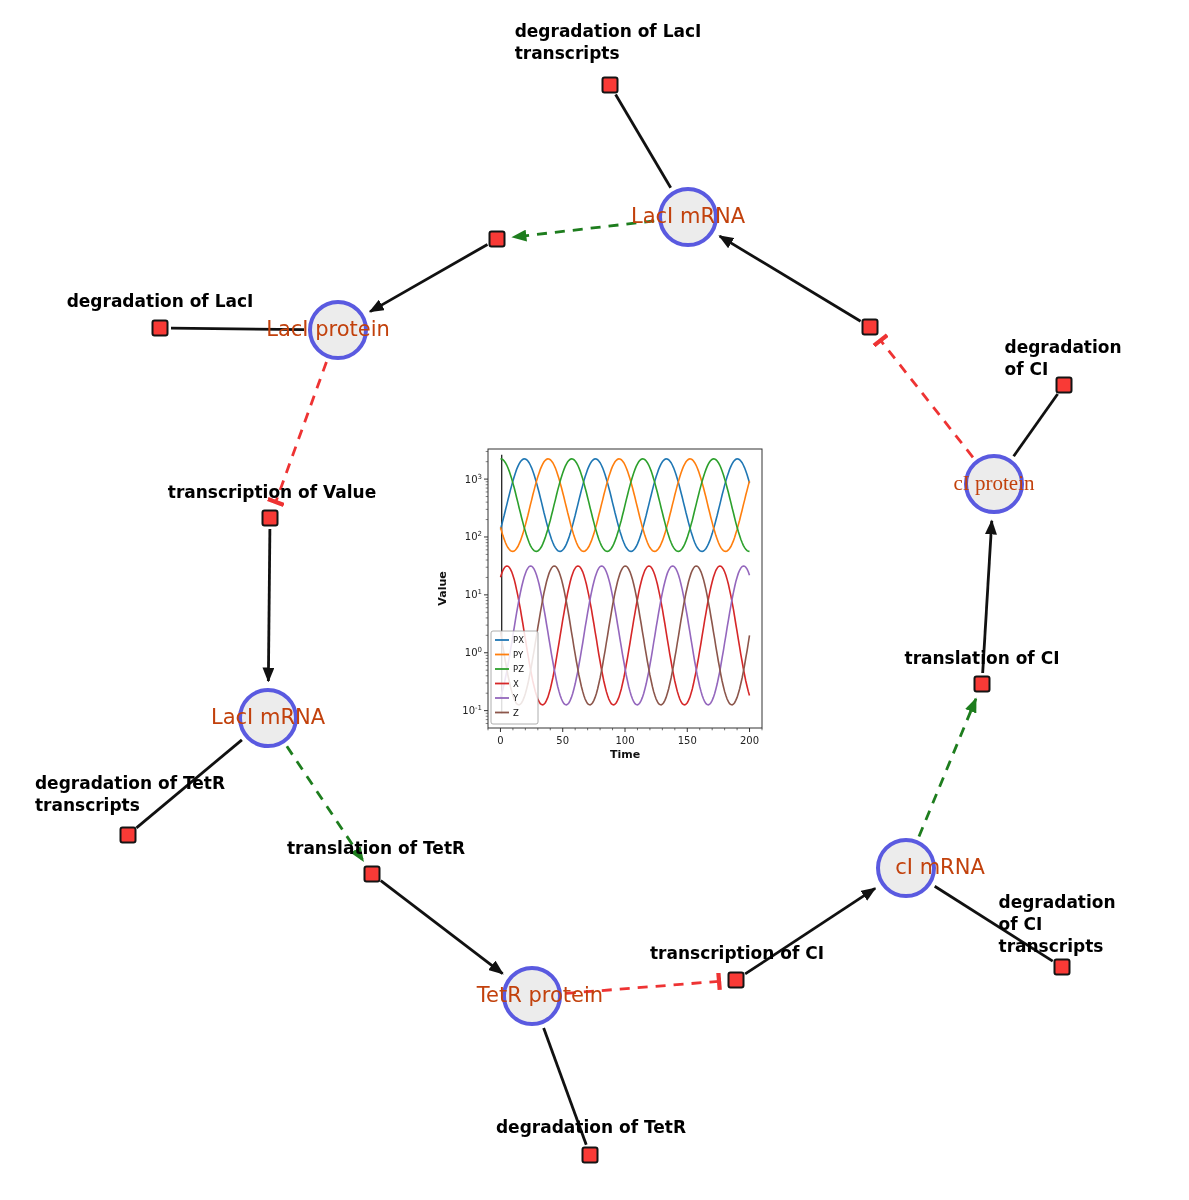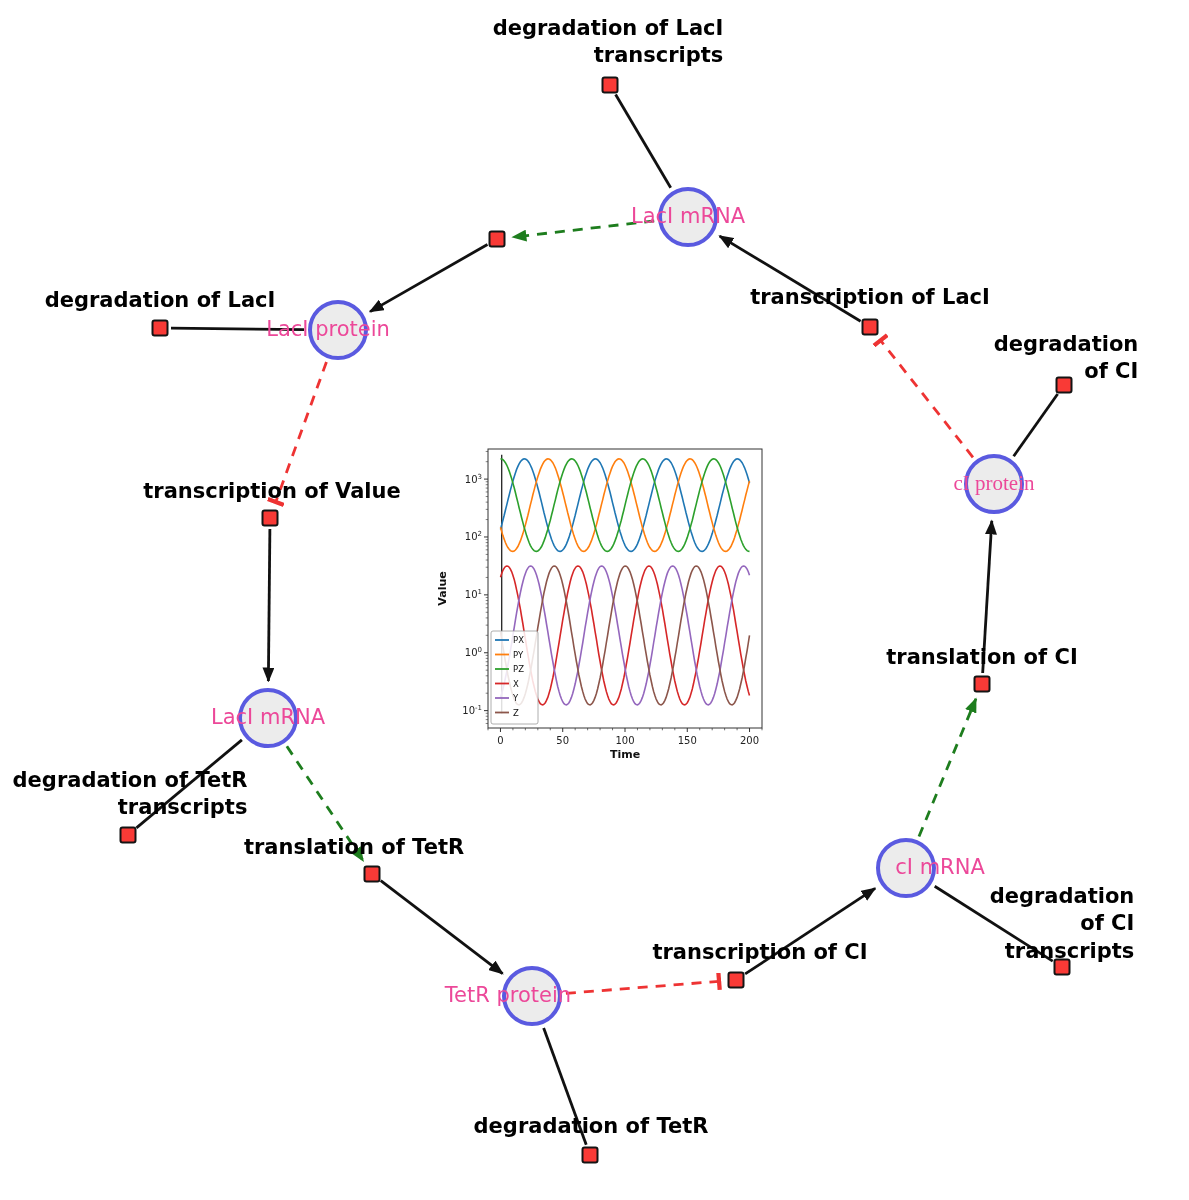--- a/index.html
+++ b/index.html
@@ -14,25 +14,25 @@
     background:#ececec; border:4px solid #5a5ae0; box-sizing:border-box;
     transform:translate(-50%,-50%);
   }
   .reaction-node {
     position:absolute; width:17px; height:17px; border-radius:3px;
     background:#f93a36; border:2.5px solid #141414; box-sizing:border-box;
     transform:translate(-50%,-50%);
   }
   .species-label {
     position:absolute; transform:translate(-50%,-50%);
-    font-size:21px; color:#ec4899; white-space:pre-line; text-align:center; line-height:1.3;
+    font-size:21px; color:#c2410c; white-space:pre-line; text-align:center; line-height:1.3;
   }
   .reaction-label {
     position:absolute; transform:translate(-50%,-50%);
-    font-size:21px; font-weight:bold; color:#000000; white-space:pre-line; text-align:right; line-height:1.3;
+    font-size:17px; font-weight:bold; color:#000000; white-space:pre-line; text-align:left; line-height:1.3;
   }
   .chart-box { position:absolute; left:428px; top:440px; width:345px; height:322px; background:#ffffff; }
 </style>
 </head>
 <body>
 
 <div class="canvas">
 
   <svg id="edges" width="1189" height="1200">
     <defs>
@@ -83,36 +83,35 @@
       <div class="reaction-node" style="left: 128px; top: 835px; background: rgb(249, 58, 54); border-color: rgb(20, 20, 20);"></div>
       <div class="reaction-node" style="left: 372px; top: 874px; background: rgb(249, 58, 54); border-color: rgb(20, 20, 20);"></div>
       <div class="reaction-node" style="left: 1062px; top: 967px; background: rgb(249, 58, 54); border-color: rgb(20, 20, 20);"></div>
       <div class="reaction-node" style="left: 736px; top: 980px; background: rgb(249, 58, 54); border-color: rgb(20, 20, 20);"></div>
       <div class="reaction-node" style="left: 590px; top: 1155px; background: rgb(249, 58, 54); border-color: rgb(20, 20, 20);"></div>
     </div>
   <div id="labels">
       <div class="species-label" style="left: 688px; top: 217px;">LacI mRNA</div>
       <div class="species-label" style="left: 328px; top: 330px;">LacI protein</div>
       <div class="species-label" style="left: 268px; top: 718px;">LacI mRNA</div>
-      <div class="species-label" style="left: 508px; top: 996px;">TetR protein</div>
+      <div class="species-label" style="left: 540px; top: 996px;">TetR protein</div>
       <div class="species-label" style="left: 940px; top: 868px;">cI mRNA</div>
       <div class="species-label" style="left: 994px; top: 484px; font-family: Liberation Serif, serif;">cI protein</div>
       <div class="reaction-label" style="left: 608px; top: 42px;">degradation of LacI
 transcripts</div>
-      <div class="reaction-label" style="left: 870px; top: 298px;">transcription of LacI</div>
       <div class="reaction-label" style="left: 160px; top: 301px;">degradation of LacI</div>
       <div class="reaction-label" style="left: 1066px; top: 358px;">degradation of CI</div>
       <div class="reaction-label" style="left: 272px; top: 492px;">transcription of Value</div>
       <div class="reaction-label" style="left: 982px; top: 658px;">translation of CI</div>
       <div class="reaction-label" style="left: 130px; top: 794px;">degradation of TetR
 transcripts</div>
-      <div class="reaction-label" style="left: 354px; top: 848px;">translation of TetR</div>
+      <div class="reaction-label" style="left: 376px; top: 848px;">translation of TetR</div>
       <div class="reaction-label" style="left: 1062px; top: 924px;">degradation of CI
 transcripts</div>
-      <div class="reaction-label" style="left: 737px; top: 953px; margin-left: 23px;">transcription of CI</div>
+      <div class="reaction-label" style="left: 737px; top: 953px;">transcription of CI</div>
       <div class="reaction-label" style="left: 591px; top: 1127px;">degradation of TetR</div>
     </div>
 
   <div class="chart-box">
     <svg id="chart-svg" width="345" height="322">
         <rect x="60" y="9" width="274" height="279" fill="none" stroke="#333" stroke-width="1"></rect>
         <line x1="72.45454545454545" y1="288" x2="72.45454545454545" y2="292" stroke="#333" stroke-width="1"></line>
         <text x="72.45454545454545" y="304" text-anchor="middle" font-size="10" fill="#222">0</text>
         <line x1="134.72727272727272" y1="288" x2="134.72727272727272" y2="292" stroke="#333" stroke-width="1"></line>
         <text x="134.72727272727272" y="304" text-anchor="middle" font-size="10" fill="#222">50</text>

